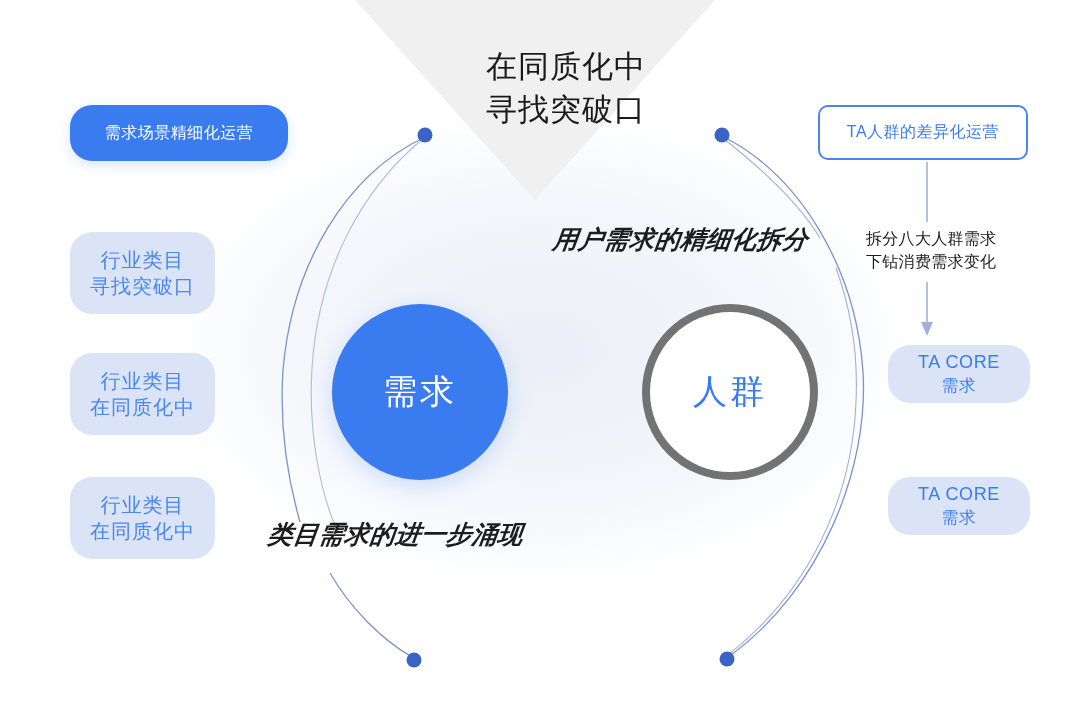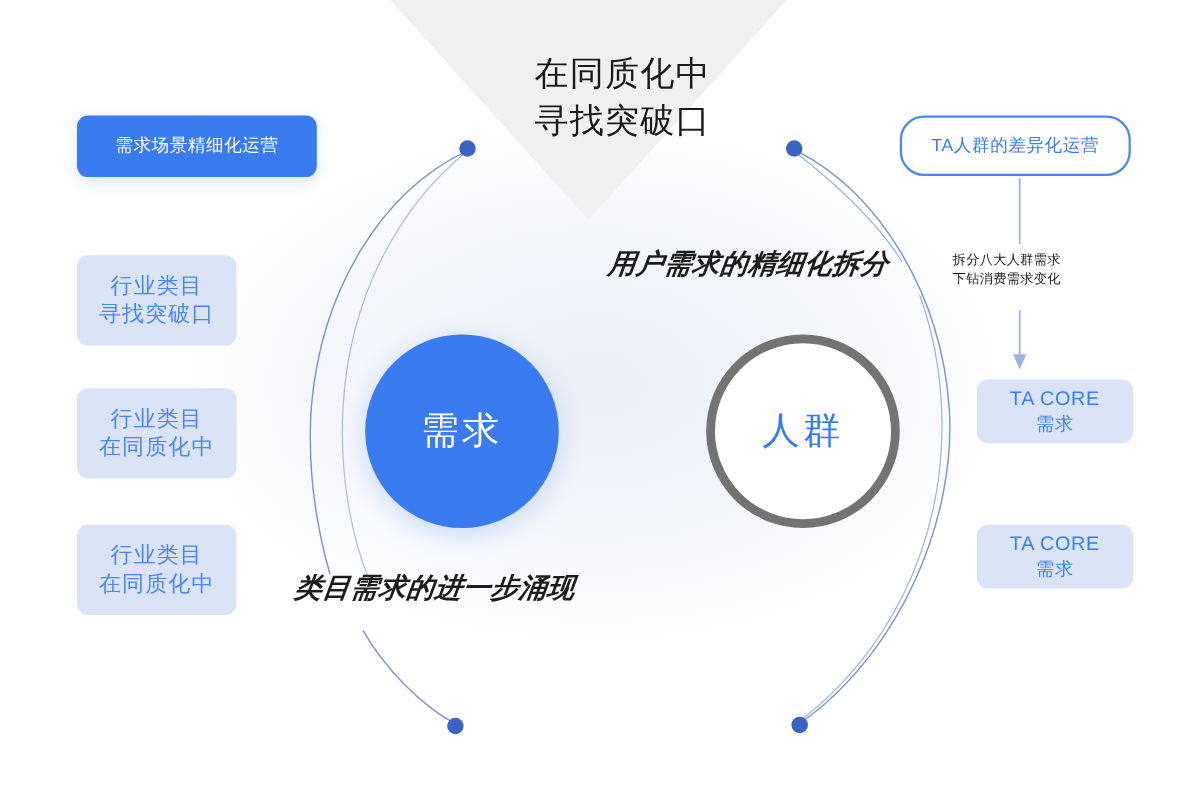--- a/index.html
+++ b/index.html
@@ -104,21 +104,21 @@
     letter-spacing: 0.5px;
     white-space: nowrap;
     transform: skewX(-7deg);
   }
   #cap-split { left: 553px; top: 223px; }
   #cap-emerge { left: 268px; top: 518px; }
 
   
   .chip {
     position: absolute;
-    border-radius: 10px;
+    border-radius: 22px;
     display: flex;
     flex-direction: column;
     align-items: center;
     justify-content: center;
     text-align: left;
     line-height: 1.32;
     box-sizing: border-box;
   }
   .chip-primary {
     left: 70px;
@@ -145,35 +145,35 @@
 
   
   .chip-outline {
     position: absolute;
     left: 818px;
     top: 105px;
     width: 210px;
     height: 55px;
     background: #ffffff;
     border: 2px solid #4a86ef;
-    border-radius: 22px;
+    border-radius: 10px;
     color: #3a7cf0;
     font-size: 16px;
     letter-spacing: 0.5px;
     display: flex;
     align-items: center;
     justify-content: center;
     box-sizing: border-box;
   }
   .note-right {
     position: absolute;
     left: 866px;
     top: 228px;
     color: #1c1c1c;
-    font-size: 12px;
+    font-size: 16px;
     line-height: 1.42;
     letter-spacing: 0.3px;
     white-space: pre;
   }
   .chip-ta {
     width: 142px;
     height: 58px;
     background: #dbe4f6;
     color: #3a7cf0;
     font-size: 18px;

